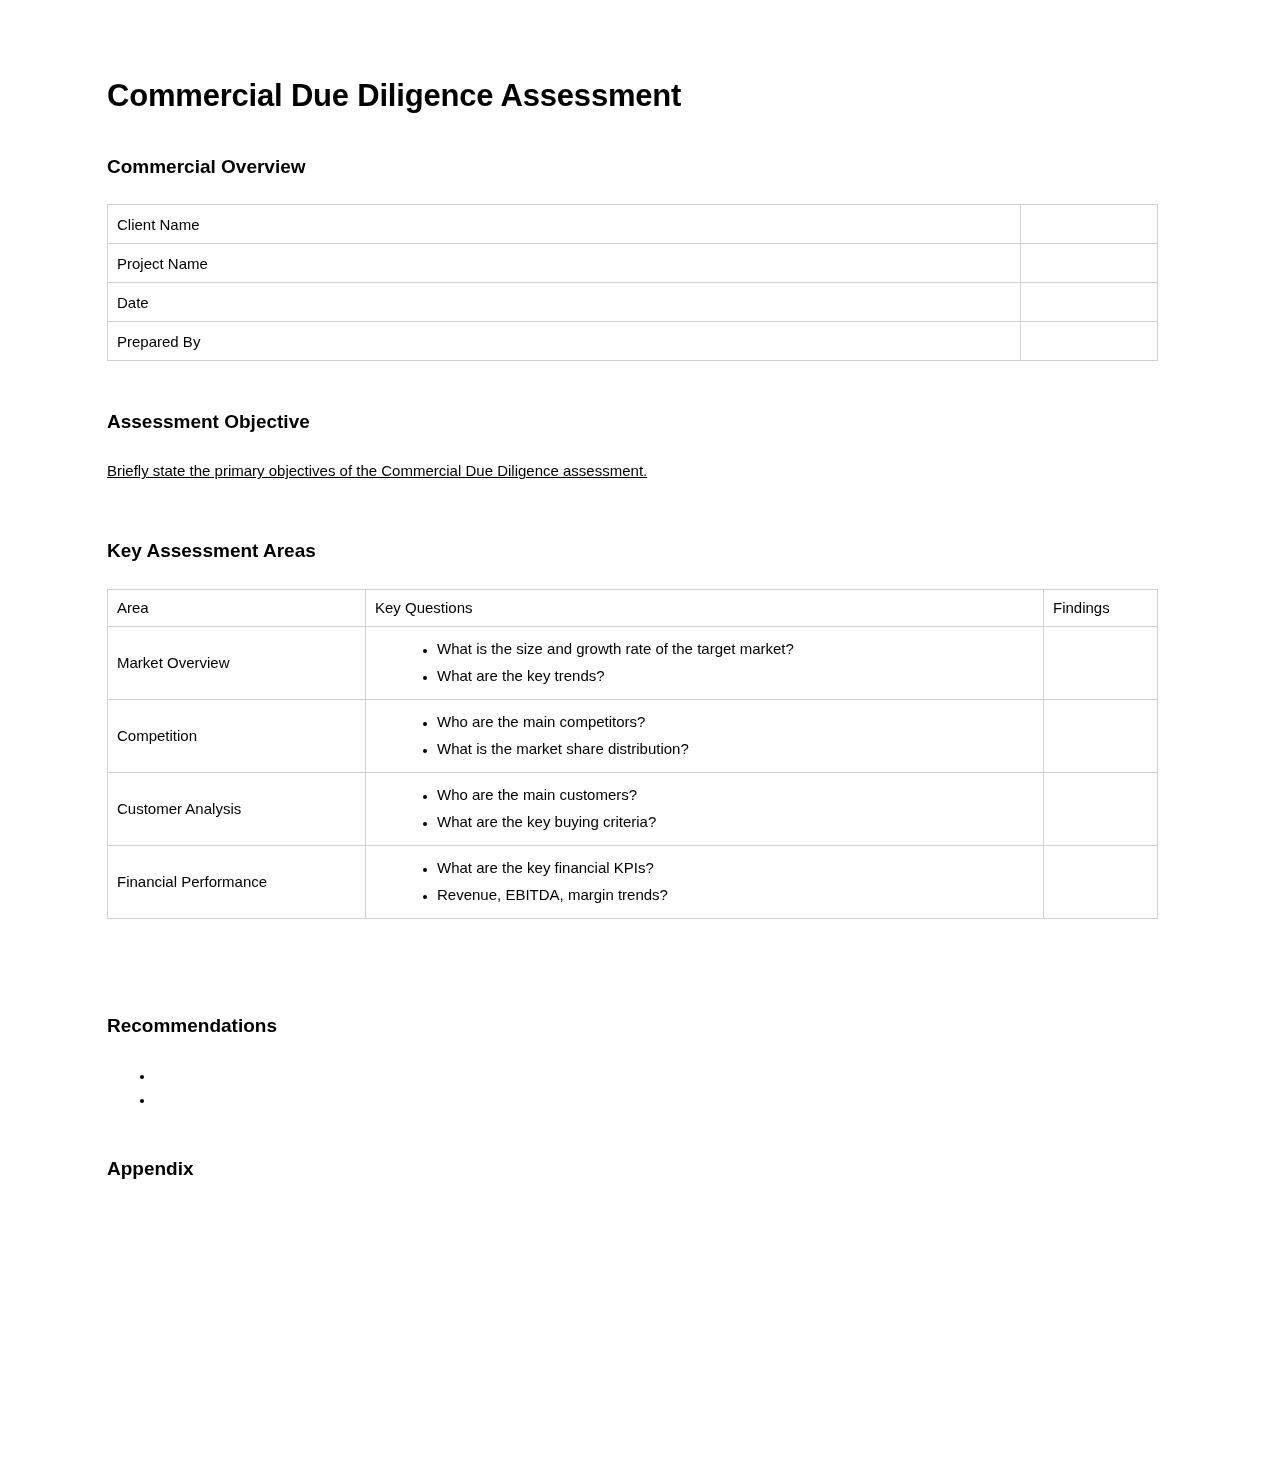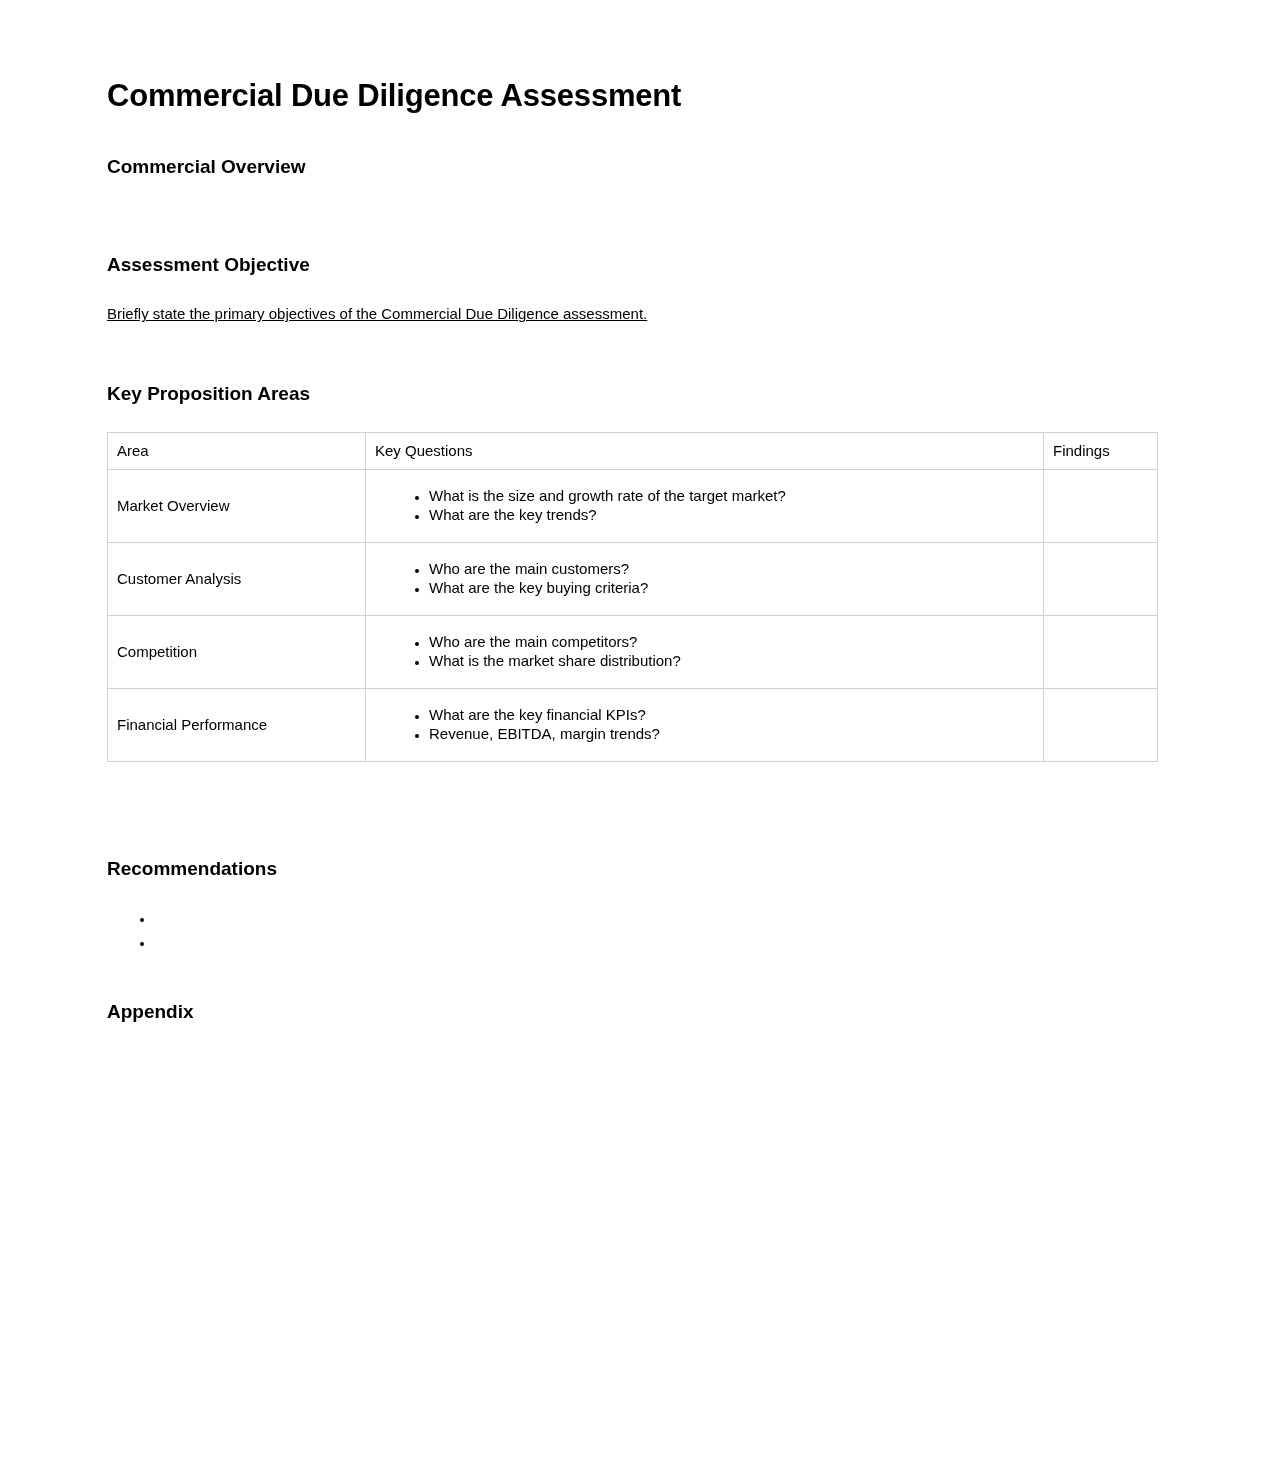--- a/index.html
+++ b/index.html
@@ -78,21 +78,21 @@
   table.areas-table td.questions-cell { padding: 0; vertical-align: middle; }
 
   ul.q-list {
     margin: 0;
     padding: 0 0 0 63px;
     list-style-type: disc;
   }
   ul.q-list li {
     font-size: 15px;
     line-height: 1.22;
-    margin: 0;
+    margin: 8px;
     padding: 0;
   }
   ul.q-list li::marker { font-size: 12px; }
 
   ul.blank-list {
     margin: 22px 0 0 0;
     padding: 0 0 0 48px;
     list-style-type: disc;
   }
   ul.blank-list li {
@@ -104,33 +104,57 @@
 </style>
 </head>
 <body>
 
 <div class="page">
 
   <h1 class="doc-title">Commercial Due Diligence Assessment</h1>
 
   <div class="section">
     <h2 class="section-title">Commercial Overview</h2>
+    <table class="doc-table overview-table">
+      <colgroup>
+          <col class="c-label">
+          <col class="c-value">
+        </colgroup>
+      <tbody>
+        <tr>
+          <td>Client Name</td>
+          <td></td>
+        </tr>
+        <tr>
+          <td>Project Name</td>
+          <td></td>
+        </tr>
+        <tr>
+          <td>Date</td>
+          <td></td>
+        </tr>
+        <tr>
+          <td>Prepared By</td>
+          <td></td>
+        </tr>
+      </tbody>
+    </table>
   </div>
 
   <div class="gap-after-table"></div>
 
   <div class="section">
     <h2 class="section-title">Assessment Objective</h2>
     <p class="body-text">Briefly state the primary objectives of the Commercial Due Diligence assessment.</p>
   </div>
 
   <div class="gap-lg"></div>
 
   <div class="section">
-    <h2 class="section-title">Key Proposition Areas</h2>
+    <h2 class="section-title">Key Assessment Areas</h2>
     <table class="doc-table areas-table">
       <colgroup>
           <col class="c-area">
           <col class="c-questions">
           <col class="c-findings">
         </colgroup>
       <thead>
         <tr>
           <th>Area</th>
           <th>Key Questions</th>
@@ -142,35 +166,35 @@
           <td>Market Overview</td>
           <td class="questions-cell">
             <ul class="q-list">
               <li>What is the size and growth rate of the target market?</li>
               <li>What are the key trends?</li>
             </ul>
           </td>
           <td></td>
         </tr>
         <tr>
+          <td>Competition</td>
+          <td class="questions-cell">
+            <ul class="q-list">
+              <li>Who are the main competitors?</li>
+              <li>What is the market share distribution?</li>
+            </ul>
+          </td>
+          <td></td>
+        </tr>
+        <tr>
           <td>Customer Analysis</td>
           <td class="questions-cell">
             <ul class="q-list">
               <li>Who are the main customers?</li>
               <li>What are the key buying criteria?</li>
-            </ul>
-          </td>
-          <td></td>
-        </tr>
-        <tr>
-          <td>Competition</td>
-          <td class="questions-cell">
-            <ul class="q-list">
-              <li>Who are the main competitors?</li>
-              <li>What is the market share distribution?</li>
             </ul>
           </td>
           <td></td>
         </tr>
         <tr>
           <td>Financial Performance</td>
           <td class="questions-cell">
             <ul class="q-list">
               <li>What are the key financial KPIs?</li>
               <li>Revenue, EBITDA, margin trends?</li>

